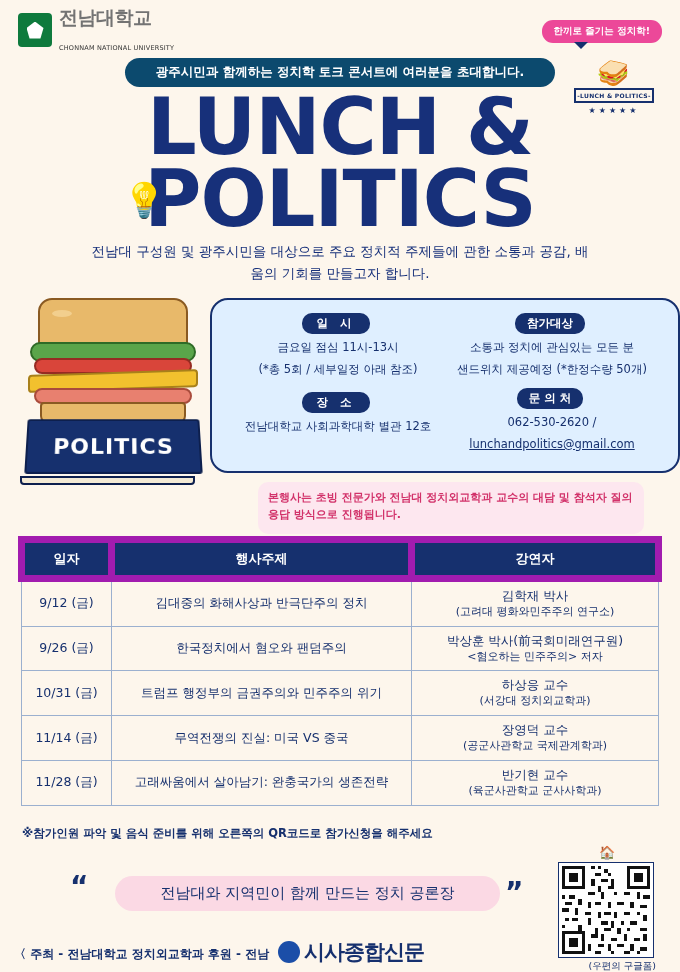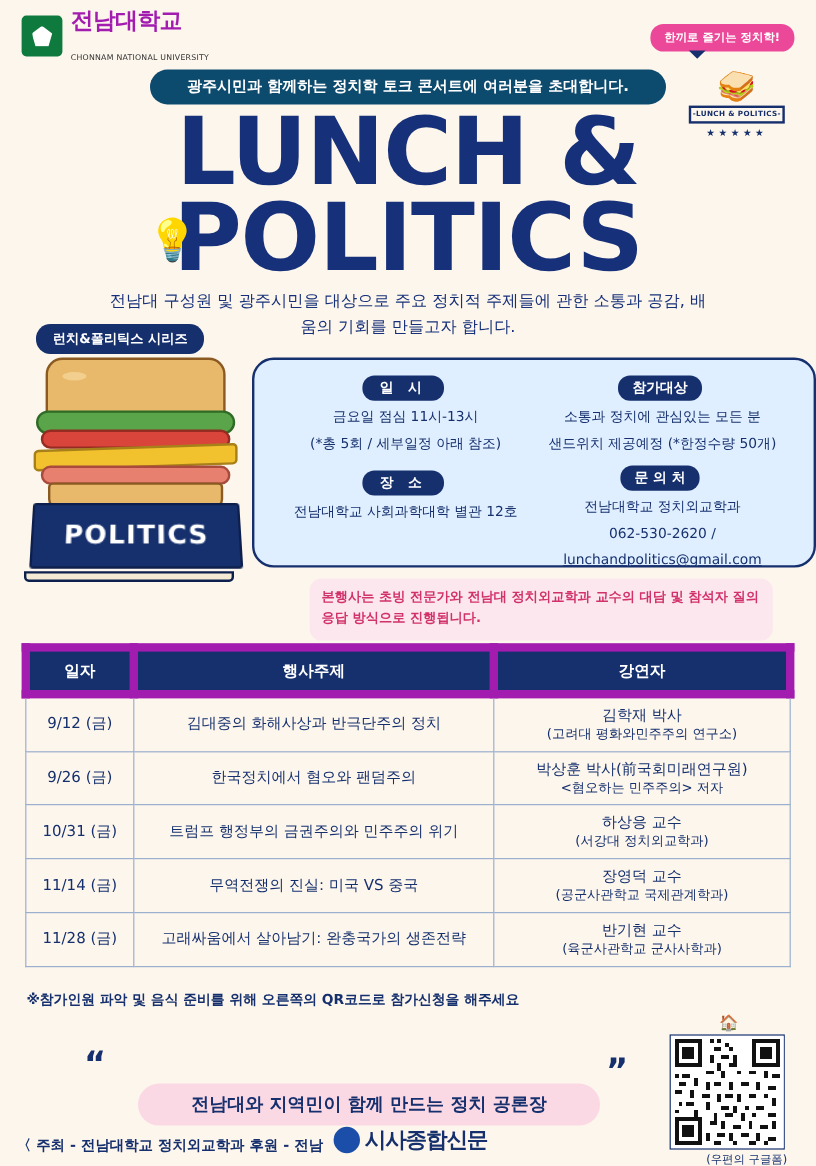--- a/index.html
+++ b/index.html
@@ -18,21 +18,21 @@
   .univ-logo { position:absolute; left:18px; top:8px; display:flex; align-items:center; gap:7px; }
   .logo-mark {
     width:34px; height:34px; border-radius:4px;
     background:#0e7a3d; position:relative;
     display:flex; align-items:center; justify-content:center;
   }
   .logo-mark::before{
     content:""; width:17px; height:17px; background:#fff;
     clip-path: polygon(50% 0%, 100% 38%, 82% 100%, 18% 100%, 0% 38%);
   }
-  .logo-text-ko { font-size:19px; font-weight:bold; color:#a21caf; letter-spacing:-0.5px; line-height:1; }
+  .logo-text-ko { font-size:19px; font-weight:bold; color:#737373; letter-spacing:-0.5px; line-height:1; }
   .logo-text-en { font-size:6.5px; color:#333; letter-spacing:0.2px; margin-top:17px; }
 
   .tag-pill {
     position:absolute; right:18px; top:20px;
     background:#ec4899; color:#fff; font-size:9.5px; font-weight:bold;
     border-radius:11px; padding:5px 12px; white-space:nowrap;
   }
   .tag-pill::after{
     content:""; position:absolute; left:32px; bottom:-6px;
     border-left:7px solid transparent; border-right:7px solid transparent;
@@ -143,36 +143,36 @@
 
   
   .qr-note{
     position:absolute; left:22px; top:826px; font-size:11.5px; color:#16306e; font-weight:bold;
   }
   .quote-left{ position:absolute; left:70px; top:870px; font-size:28px; color:#16306e; font-weight:bold; }
   .quote-right{ position:absolute; left:505px; top:876px; font-size:28px; color:#16306e; font-weight:bold; }
   .slogan{
     position:absolute; left:115px; top:876px; width:385px;
     background:#fbd9e4; border-radius:18px; text-align:center;
-    font-size:15px; font-weight:bold; color:#16306e; padding:8px 6px;margin-top:27px;
+    font-size:15px; font-weight:normal; color:#16306e; padding:8px 6px;
   }
   .qr-box{
     position:absolute; right:26px; top:862px; width:96px; height:96px;
     background:#fff; border:1px solid #16306e;
   }
   .qr-home{ position:absolute; right:64px; top:845px; font-size:13px; color:#b5641c; }
   .qr-cap{ position:absolute; right:24px; top:960px; font-size:9.5px; color:#16306e; }
   .host{
     position:absolute; left:14px; top:946px; font-size:12px; color:#16306e; font-weight:bold;
   }
   .press{
     position:absolute; left:278px; top:938px; display:flex; align-items:center; gap:4px;
   }
   .press-mark{ width:22px; height:22px; border-radius:50%; background:#1b4ea8; }
-  .press-name{ font-size:18px; font-weight:bold; color:#16306e; letter-spacing:-1px;text-align:center; }
+  .press-name{ font-size:21px; font-weight:bold; color:#16306e; letter-spacing:-1px;text-align:center; }
 </style>
 </head>
 <body>
 
 <div class="poster">
 
   <div class="univ-logo">
     <div class="logo-mark"></div>
     <div>
       <div class="logo-text-ko">전남대학교</div>
@@ -191,21 +191,20 @@
   </div>
 
   <div class="title">
     <span>LUNCH &amp;</span>
     <span class="line2">POLITICS</span>
   </div>
   <div class="bulb">💡</div>
 
   <div class="subtitle">전남대 구성원 및 광주시민을 대상으로 주요 정치적 주제들에 관한 소통과 공감, 배움의 기회를 만들고자 합니다.</div>
 
-  <div class="series-pill">런치&amp;폴리틱스 시리즈</div>
 
   <div class="sandwich">
     <div class="sw-top"></div>
     <div class="sw-lettuce"></div>
     <div class="sw-tomato"></div>
     <div class="sw-cheese"></div>
     <div class="sw-ham"></div>
     <div class="sw-bottom"></div>
     <div class="book">
       <div class="book-label">POLITICS</div>
@@ -219,21 +218,20 @@
       <div class="info-text center">금요일 점심 11시-13시</div>
       <div class="info-text center small">(*총 5회 / 세부일정 아래 참조)</div>
       <div class="center" style="margin-top:12px;"><span class="chip">장 소</span></div>
       <div class="info-text center">전남대학교 사회과학대학 별관 12호</div>
     </div>
     <div class="info-right">
       <div class="center"><span class="chip narrow">참가대상</span></div>
       <div class="info-text center">소통과 정치에 관심있는 모든 분</div>
       <div class="info-text center red">샌드위치 제공예정 (*한정수량 50개)</div>
       <div class="center" style="margin-top:8px;"><span class="chip narrow">문 의 처</span></div>
-      <div class="info-text center">전남대학교 정치외교학과</div>
       <div class="info-text center">062-530-2620 /</div>
       <div class="info-text center" style="text-decoration:underline;">lunchandpolitics@gmail.com</div>
     </div>
   </div>
 
   <div class="note-bubble">본행사는 초빙 전문가와 전남대 정치외교학과 교수의 대담 및 참석자 질의응답 방식으로 진행됩니다.</div>
 
   <table class="sched">
     <thead>
       <tr>

